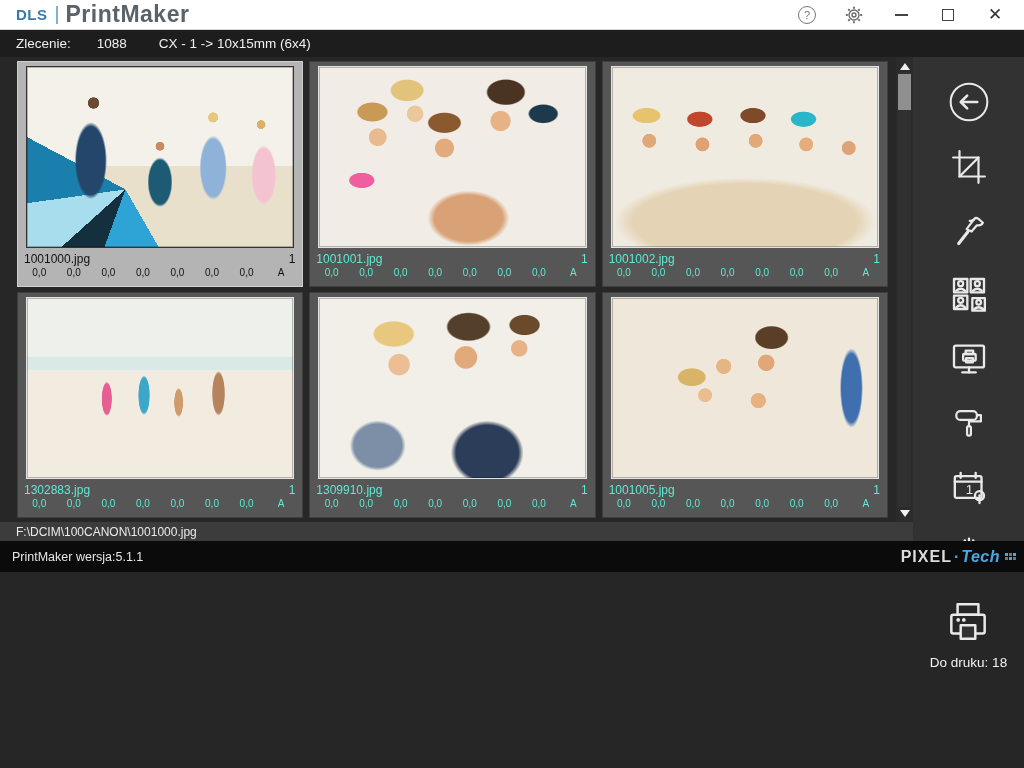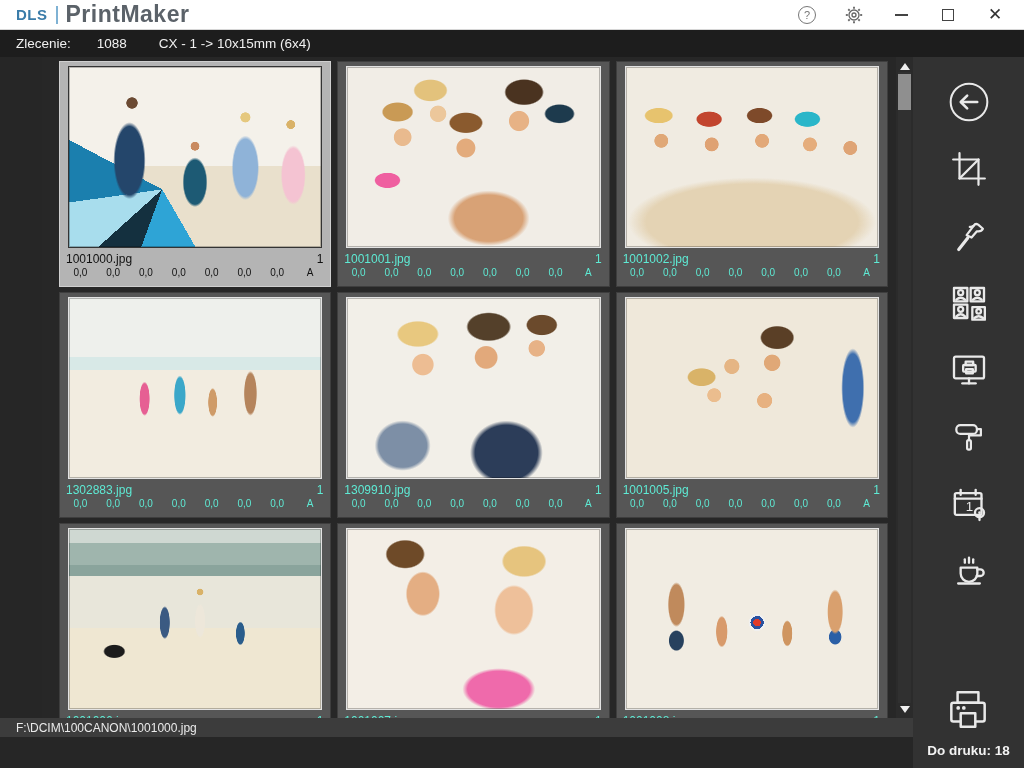--- a/index.html
+++ b/index.html
@@ -1,18 +1,18 @@
 <!DOCTYPE html>
 <html><head>
 <meta charset="utf-8">
 <style>
   * { margin:0; padding:0; box-sizing:border-box; }
   html,body { width:1024px; height:768px; overflow:hidden; background:#262626;
               font-family:"Liberation Sans", sans-serif; }
-  .app { width:1024px; height:768px; display:flex; flex-direction:column; }
+  .app { width:1024px; height:572px; display:flex; flex-direction:column; }
 
   
   .titlebar { height:30px; background:#ffffff; border-bottom:1px solid #d6d6d6;
               display:flex; align-items:center; padding:0 10px 0 16px; flex:0 0 30px; }
   .dls { color:#3a7ca9; font-weight:bold; font-size:15px; letter-spacing:.5px; }
   .logo-sep { width:2px; height:18px; background:#7fb2d4; margin:0 8px; }
   .appname { color:#5b6269; font-weight:bold; font-size:23px; letter-spacing:.5px; }
   .wincontrols { margin-left:auto; display:flex; align-items:center; gap:25px; padding-right:8px; }
   .wbtn { width:22px; height:22px; display:flex; align-items:center; justify-content:center;
           color:#555; font-size:15px; cursor:default; }
@@ -24,21 +24,21 @@
 
   
   .orderbar { height:27px; background:#1d1d1d; color:#f0f0f0; display:flex; align-items:center;
               font-size:13.5px; padding-left:16px; flex:0 0 27px; }
   .orderbar .num { margin-left:26px; }
   .orderbar .fmt { margin-left:32px; }
 
   
   .main { flex:1; display:flex; min-height:0; }
   .viewport { flex:1; display:flex; flex-direction:column; min-width:0; }
-  .gridrow { height:661px; display:flex; min-height:0;padding-left:42px; }
+  .gridrow { height:661px; display:flex; min-height:0; }
   .grid { flex:1; background:#272727; overflow:hidden; padding:4px 8px 0 17px;
           display:flex; flex-wrap:wrap; gap:5px 6px; align-content:flex-start; }
 
   
   .cell { width:calc((100% - 12px)/3); height:226px; background:#565656; color:#5eead4;
           border:1px solid #3e3e3e; }
   .cell.sel { background:#b4b4b4; color:#111; border-color:#cfcfcf; }
   .photo { height:182px; margin:4px 8px 2px 8px; border:1px solid #e3e3e3;
            background-color:#efe9dd; box-shadow:0 0 0 1px rgba(0,0,0,.25) inset; }
   .cell.sel .photo { border-color:#333; }
@@ -156,21 +156,21 @@
 
   
   .pathbar { height:19px; background:#3c3c3c; color:#eaeaea; font-size:12px;
              display:flex; align-items:center; padding-left:16px; flex:0 0 19px; }
 
   
   .sidebar { width:111px; background:#323232; display:flex; flex-direction:column;
              align-items:center; padding:24px 0 10px 0; gap:25px; }
   .sbtn { width:46px; height:42px; display:flex; align-items:center; justify-content:center; }
   .sbtn svg { stroke:#e9e9e9; fill:none; stroke-width:1.4; stroke-linecap:round; stroke-linejoin:round; }
-  .printgroup { margin-top:auto; display:flex; flex-direction:column; align-items:center; gap:8px;font-weight:bold; }
+  .printgroup { margin-top:auto; display:flex; flex-direction:column; align-items:center; gap:8px; }
   .printlabel { color:#f2f2f2; font-size:13.5px; }
 
   
   .statusbar { height:31px; background:#0b0b0b; color:#e6e6e6; font-size:12.5px;
                display:flex; align-items:center; padding:0 8px 0 12px; flex:0 0 31px; }
   .brand { margin-left:auto; display:flex; align-items:center; gap:2px; }
   .brand .pixel { color:#dcdcdc; font-weight:bold; font-size:16px; letter-spacing:1px; }
   .brand .bdot { color:#49a8e0; font-weight:bold; font-size:16px; }
   .brand .tech { color:#49a8e0; font-weight:bold; font-size:16px; font-style:italic; letter-spacing:.5px; }
   .dotgrid { display:grid; grid-template-columns:repeat(3,3px); grid-auto-rows:3px; gap:1px; margin-left:3px; }
@@ -597,13 +597,29 @@
           <rect x="4" y="8.5" width="16" height="9" rx="1"></rect>
           <circle cx="7.3" cy="11" r=".9" fill="#e9e9e9" stroke="none"></circle>
           <circle cx="10" cy="11" r=".9" fill="#e9e9e9" stroke="none"></circle>
           <rect x="8.5" y="13.5" width="7" height="6.5" fill="#323232"></rect>
         </svg>
         <span class="printlabel">Do druku: 18</span>
       </div>
     </div>
   </div>
 
+  <div class="statusbar">
+    <span>PrintMaker wersja:5.1.1</span>
+    <span class="brand">
+      <span class="pixel">PIXEL</span>
+      <span class="bdot">·</span>
+      <span class="tech">Tech</span>
+      <span class="dotgrid">
+        <span></span>
+          <span></span>
+          <span></span>
+          <span></span>
+          <span></span>
+          <span></span>
+      </span>
+    </span>
+  </div>
 </div>
 
 </body></html>

